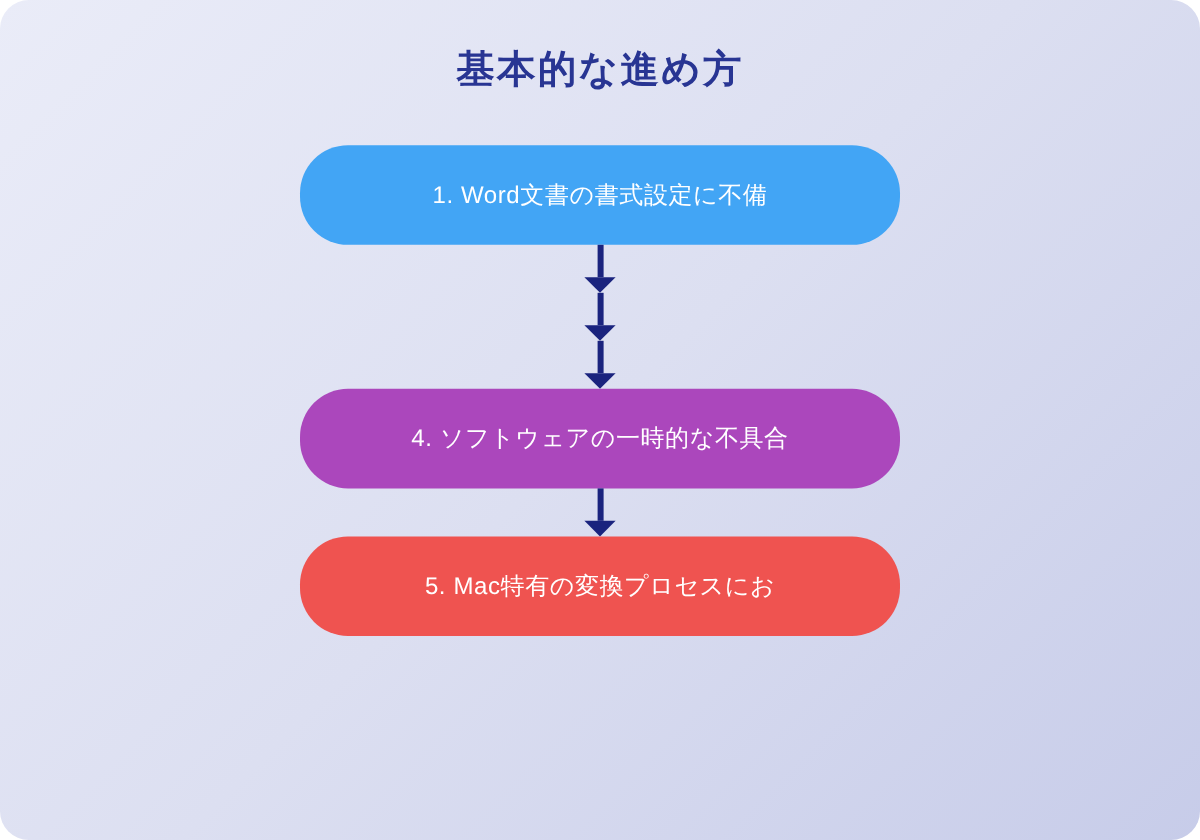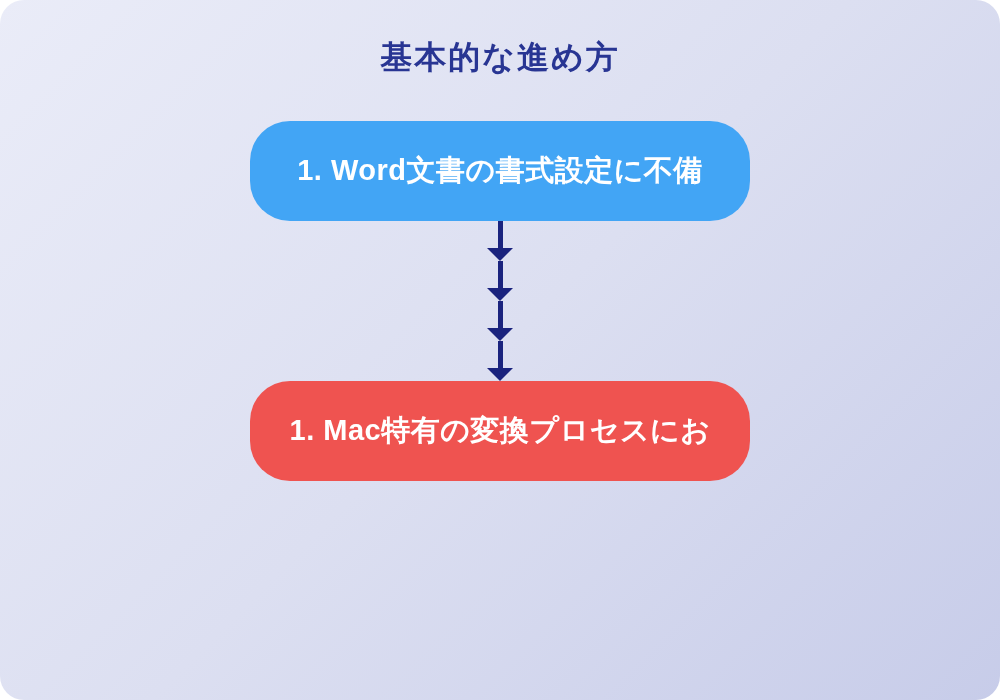--- a/index.html
+++ b/index.html
@@ -30,28 +30,28 @@
     position: absolute;
     top: 121px;
     left: 50%;
     transform: translateX(-50%);
     display: flex;
     flex-direction: column;
     align-items: center;
   }
   .node {
     width: 500px;
-    height: 100px;
+    height: 83px;
     border-radius: 40px;
     display: flex;
     align-items: center;
     justify-content: center;
     color: #ffffff;
-    font-size: 29px;
-    font-weight: bold;
+    font-size: 20px;
+    font-weight: normal;
     letter-spacing: 0.5px;
     white-space: nowrap;
   }
   .arrow {
     height: 40px;
     display: flex;
     flex-direction: column;
     align-items: center;
   }
   .arrow .shaft {
@@ -86,22 +86,23 @@
       <div class="shaft" style="background: rgb(26, 35, 126);"></div>
       <div class="head" style="border-top-color: rgb(26, 35, 126);"></div>
     </div>
 
 
     <div class="arrow">
       <div class="shaft" style="background: rgb(26, 35, 126);"></div>
       <div class="head" style="border-top-color: rgb(26, 35, 126);"></div>
     </div>
 
+    <div class="node" style="background: rgb(171, 71, 188);">4. ソフトウェアの一時的な不具合</div>
 
     <div class="arrow">
       <div class="shaft" style="background: rgb(26, 35, 126);"></div>
       <div class="head" style="border-top-color: rgb(26, 35, 126);"></div>
     </div>
 
-    <div class="node" style="background: rgb(239, 83, 80);">1. Mac特有の変換プロセスにお</div>
+    <div class="node" style="background: rgb(239, 83, 80);">5. Mac特有の変換プロセスにお</div>
 
   </div>
 </div>
 
 </body></html>

